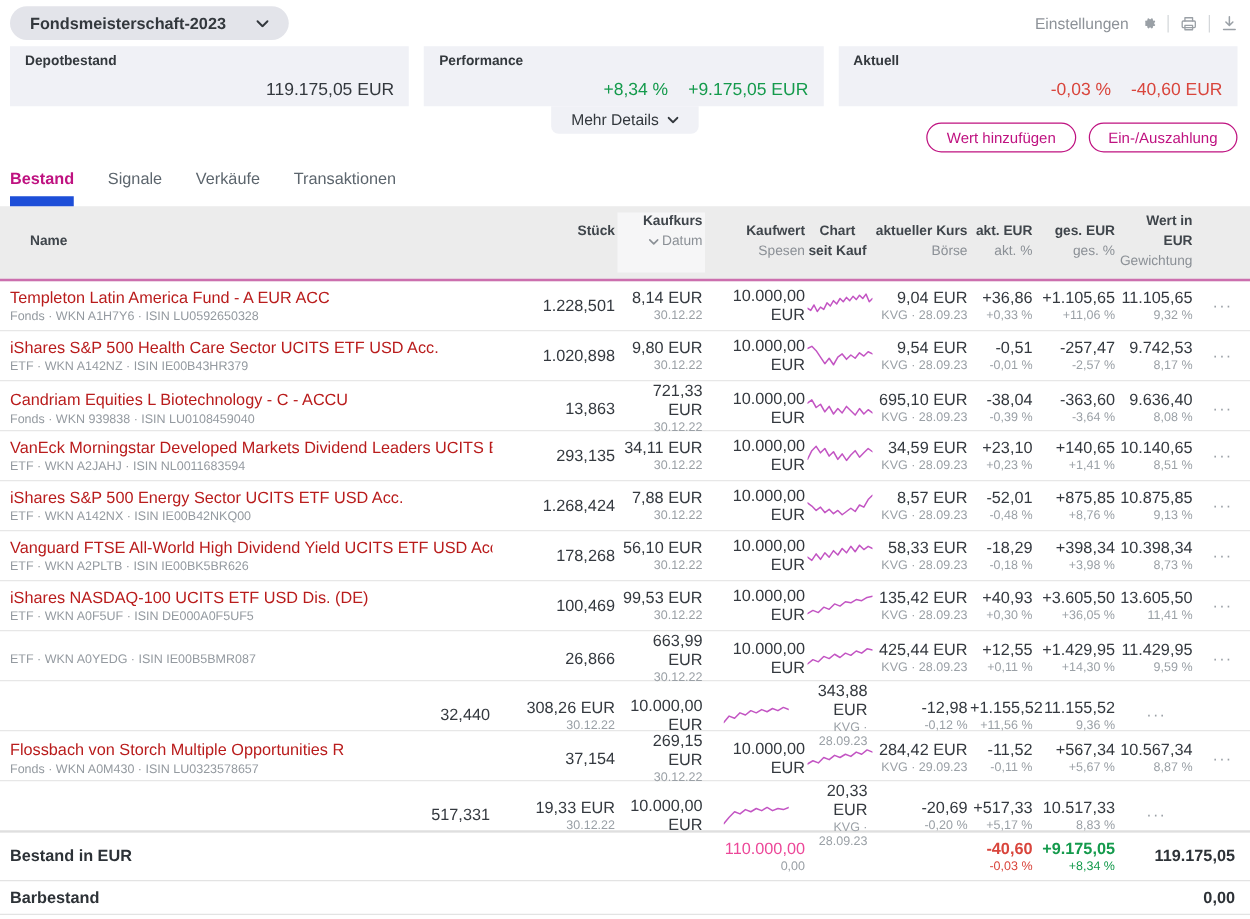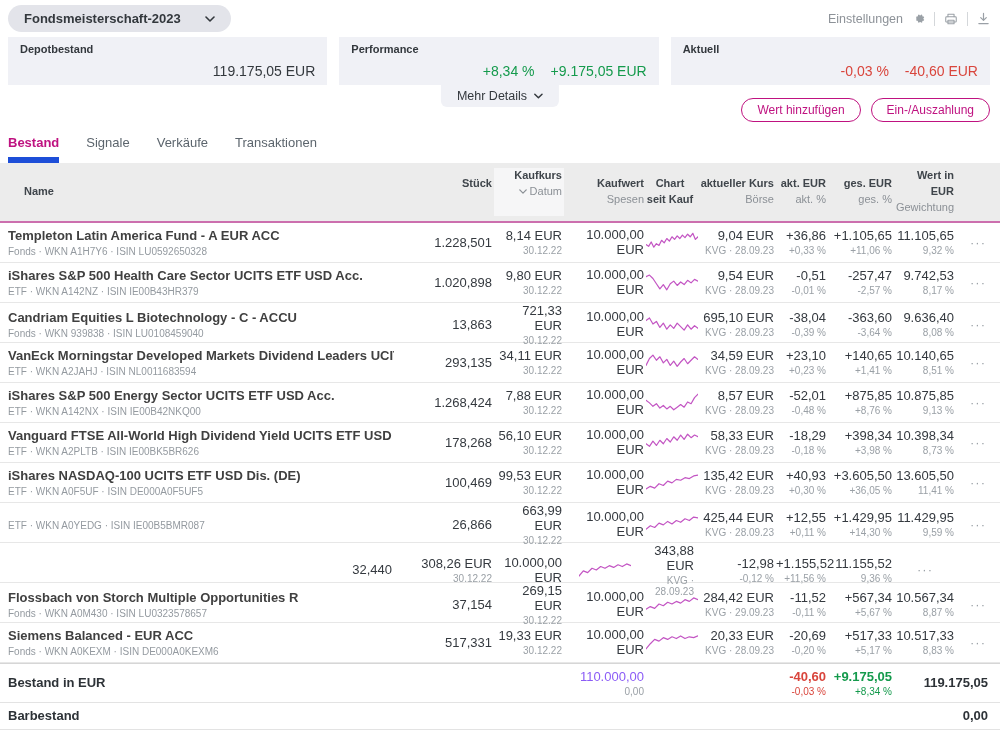--- a/index.html
+++ b/index.html
@@ -32,59 +32,59 @@
     background: #f0f1f6; border: none; border-radius: 0 0 6px 6px; padding: 4px 16px;
     font-size: 12.5px; color: #33383d; display: inline-flex; align-items: center; gap: 7px;
     cursor: pointer; font-family: inherit; }
   .band-actions { position: absolute; right: 10px; top: 13px; display: flex; gap: 10px; }
   .pill-outline { background: #fff; border: 1px solid #bf1280; color: #bf1280; border-radius: 12px;
     padding: 4px 15px; font-size: 12px; cursor: pointer; font-family: inherit; }
 
   
   .tabs { display: flex; gap: 27px; padding: 10px 8px 0 8px; font-size: 13px; }
   .tab { color: #5c656d; padding-bottom: 7px; cursor: pointer; }
-  .tab.active { color: #bf1280; font-weight: 700; border-bottom: 6px solid #1d4ed8; }
+  .tab.active { color: #bf1280; font-weight: 700; border-bottom: 8px solid #1d4ed8; }
 
   
   .grid { display: grid;
     grid-template-columns: 1fr 100px 70px 82px 50px 80px 52px 66px 62px 44px;
     align-items: center; }
   .thead { background: #ececec; border-bottom: 2px solid #cc6fae; padding: 5px 0; }
   .th { font-size: 11px; line-height: 1.45; text-align: right; padding-right: 2px; }
   .th .l1 { font-weight: 700; color: #3f454b; }
   .th .l2 { color: #8b9096; font-weight: 400; display: inline-flex; align-items: center; gap: 3px; justify-content: flex-end; width: 100%; }
   .th.name-h { text-align: left; padding-left: 24px; }
   .th.sorted { background: #f6f6f7; align-self: stretch; display: flex; flex-direction: column; }
   .th.chart-h { text-align: center; }
   .th.chart-h .l2 { justify-content: center; font-weight: 700; color: #3f454b; }
 
   .rows .tr { border-bottom: 1px solid #e7e7e7; height: 40px; }
   .td { text-align: right; padding-right: 2px; }
   .td .v { font-size: 13px; color: #34393f; }
   .td .sub { font-size: 10px; color: #9aa0a6; margin-top: 2px; }
   .name-cell { text-align: left; padding-left: 8px; overflow: hidden; white-space: nowrap; }
-  .fund-name { font-size: 13px; font-weight: 700; color: #404040; }
+  .fund-name { font-size: 13px; font-weight: 400; color: #b91c1c; }
   .fund-meta { font-size: 10px; color: #949aa0; margin-top: 3px; }
   .chart-cell { text-align: center; padding: 0; }
   .chart-cell svg { display: block; margin: 0 auto; }
   .chart-cell polyline { fill: none; stroke: #c355c3; stroke-width: 1.4; stroke-linejoin: round; stroke-linecap: round; }
   .menu-cell { text-align: center; color: #9aa0a6; font-size: 13px; letter-spacing: 1px; cursor: pointer; }
 
   
   .fgrid { display: grid;
     grid-template-columns: 1fr 100px 70px 82px 50px 80px 52px 66px 106px;
     align-items: center; }
   .frow { border-bottom: 1px solid #e3e3e3; }
   .frow.first { border-top: 1px solid #d6d6d6; height: 40px; }
   .frow.small { height: 27px; }
   .flabel { text-align: left; padding-left: 8px; font-size: 13px; font-weight: 700; color: #2d3237; }
   .fcell { text-align: right; padding-right: 2px; }
   .fcell .v { font-size: 13px; }
   .fcell .sub { font-size: 10px; margin-top: 2px; }
-  .fcell.dark .v { color: #8b5cf6; }
+  .fcell.dark .v { color: #ec4899; }
   .fcell.dark .sub { color: #9aa0a6; }
   .fcell.bold .v { font-weight: 700; color: #2d3237; }
   .fcell.total { padding-right: 12px; }
 
   svg.ch { stroke: currentColor; fill: none; stroke-width: 1.6; stroke-linecap: round; stroke-linejoin: round; }
 </style>
 </head>
 <body>
 
 <div class="topbar">
@@ -561,24 +561,20 @@
         <div class="sub pos">+5,67 %</div>
       </div>
     <div class="td">
         <div class="v">10.567,34</div>
         <div class="sub">8,87 %</div>
       </div>
     <div class="menu-cell"><span>···</span></div>
   </div>
 
   <div class="grid tr">
-    <div class="td name-cell">
-      <div class="fund-name">Siemens Balanced - EUR ACC</div>
-      <div class="fund-meta">Fonds · WKN A0KEXM · ISIN DE000A0KEXM6</div>
-    </div>
     <div class="td">
         <div class="v">517,331</div>
       </div>
     <div class="td">
         <div class="v">19,33 EUR</div>
         <div class="sub">30.12.22</div>
       </div>
     <div class="td">
         <div class="v">10.000,00 EUR</div>
       </div>

